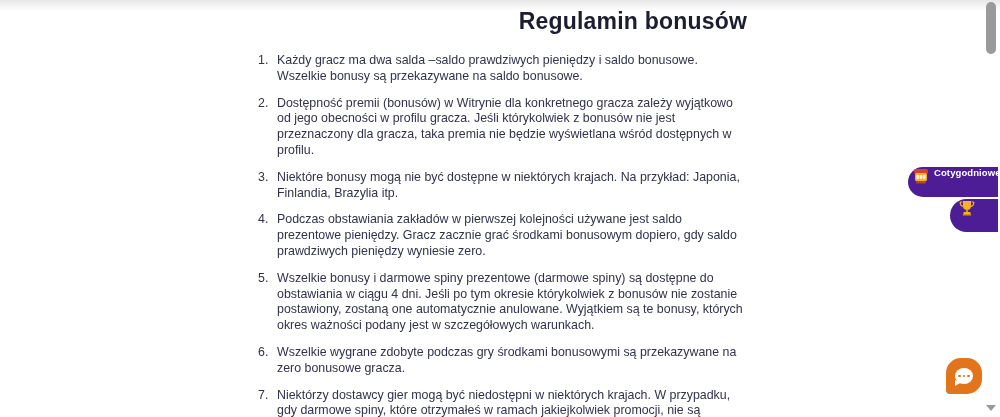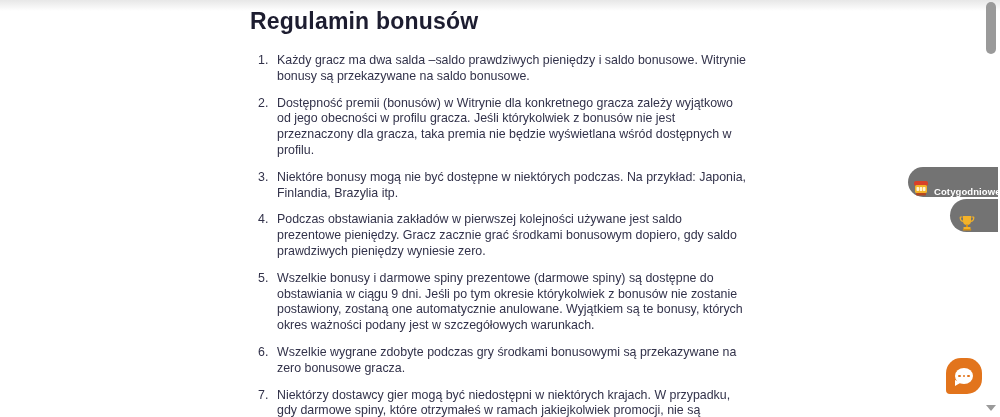--- a/index.html
+++ b/index.html
@@ -14,43 +14,43 @@
   .top-shadow {
     position: absolute; top: 0; left: 0; right: 0; height: 11px;
     background: linear-gradient(to bottom, #e7e7e7 0%, #f4f4f4 55%, #ffffff 100%);
   }
   .content {
     position: absolute; top: 0; left: 250px; width: 497px;
     padding-top: 8px;
   }
   h1.page-title {
     font-size: 23px; line-height: 26px; font-weight: 800;
-    color: #1d1d30; text-align: left; letter-spacing: 0.2px;
+    color: #1d1d30; text-align: right; letter-spacing: 0.2px;
   }
   ol.rules {
     margin-top: 19px; margin-left: 8px;
     list-style: none; counter-reset: rule;
     color: #32324a; font-size: 12.4px; line-height: 15.8px;
   }
   ol.rules li {
     counter-increment: rule;
     position: relative;
     padding-left: 19px;
     margin-bottom: 11px;
   }
   ol.rules li::before {
     content: counter(rule) ".";
     position: absolute; left: 0; top: 0;
     color: #32324a;
   }
   
   .side-tab {
     position: absolute; right: 2px;
-    background: #737373;
-    display: flex; align-items: flex-end;
+    background: #4c1d95;
+    display: flex; align-items: flex-start;
     cursor: pointer;
   }
   .tab-weekly {
     top: 167px; height: 30px; width: 90px;
     border-radius: 15px 0 0 15px;
     padding-left: 4px; gap: 4px;
   }
   .tab-weekly .label {
     color: #ffffff; font-weight: bold; font-size: 9.5px; letter-spacing: 0.1px;
     white-space: nowrap;
@@ -101,25 +101,25 @@
   }
 </style>
 </head>
 <body>
 
 <div class="top-shadow"></div>
 
 <div class="content">
   <h1 class="page-title">Regulamin bonusów</h1>
   <ol class="rules">
-      <li>Każdy gracz ma dwa salda –saldo prawdziwych pieniędzy i saldo bonusowe. Witrynie bonusy są przekazywane na saldo bonusowe.</li>
+      <li>Każdy gracz ma dwa salda –saldo prawdziwych pieniędzy i saldo bonusowe. Wszelkie bonusy są przekazywane na saldo bonusowe.</li>
       <li>Dostępność premii (bonusów) w Witrynie dla konkretnego gracza zależy wyjątkowo od jego obecności w profilu gracza. Jeśli którykolwiek z bonusów nie jest przeznaczony dla gracza, taka premia nie będzie wyświetlana wśród dostępnych w profilu.</li>
-      <li>Niektóre bonusy mogą nie być dostępne w niektórych podczas. Na przykład: Japonia, Finlandia, Brazylia itp.</li>
+      <li>Niektóre bonusy mogą nie być dostępne w niektórych krajach. Na przykład: Japonia, Finlandia, Brazylia itp.</li>
       <li>Podczas obstawiania zakładów w pierwszej kolejności używane jest saldo prezentowe pieniędzy. Gracz zacznie grać środkami bonusowym dopiero, gdy saldo prawdziwych pieniędzy wyniesie zero.</li>
-      <li>Wszelkie bonusy i darmowe spiny prezentowe (darmowe spiny) są dostępne do obstawiania w ciągu 9 dni. Jeśli po tym okresie którykolwiek z bonusów nie zostanie postawiony, zostaną one automatycznie anulowane. Wyjątkiem są te bonusy, których okres ważności podany jest w szczegółowych warunkach.</li>
+      <li>Wszelkie bonusy i darmowe spiny prezentowe (darmowe spiny) są dostępne do obstawiania w ciągu 4 dni. Jeśli po tym okresie którykolwiek z bonusów nie zostanie postawiony, zostaną one automatycznie anulowane. Wyjątkiem są te bonusy, których okres ważności podany jest w szczegółowych warunkach.</li>
       <li>Wszelkie wygrane zdobyte podczas gry środkami bonusowymi są przekazywane na zero bonusowe gracza.</li>
       <li>Niektórzy dostawcy gier mogą być niedostępni w niektórych krajach. W przypadku, gdy darmowe spiny, które otrzymałeś w ramach jakiejkolwiek promocji, nie są dostępne w twoim regionie, skontaktuj się z obsługą klienta, aby wymienić darmowe spiny. Spiny promocyjne zostaną zapewnione w automacie Verde Diamonds Hunt (Slotopia) o wielkości zakładu 0.20 USD/EUR/CAD/NZD, 10 PHP/INR, 800 COP, 50 HUF, 1 BRL/PLN/RON/PEN, 2 DKK/NOK, 20 JPY, 100 ARS, 5 CZK/MXN, 200 CLP, 6 THB, 5000 VND, 2 SEK. Aby pomyślnie uruchomić darmowe</li>
     </ol>
 </div>
 
 <div class="side-tab tab-weekly">
   <svg class="mini-icon" viewBox="0 0 18 18">
     <rect x="2" y="2" width="14" height="5" rx="2" fill="#d8402a"></rect>
     <rect x="3" y="6" width="12" height="8" rx="1.5" fill="#f3b229"></rect>
     <rect x="4.5" y="8" width="2.6" height="4" rx="0.8" fill="#fff4d6"></rect>

